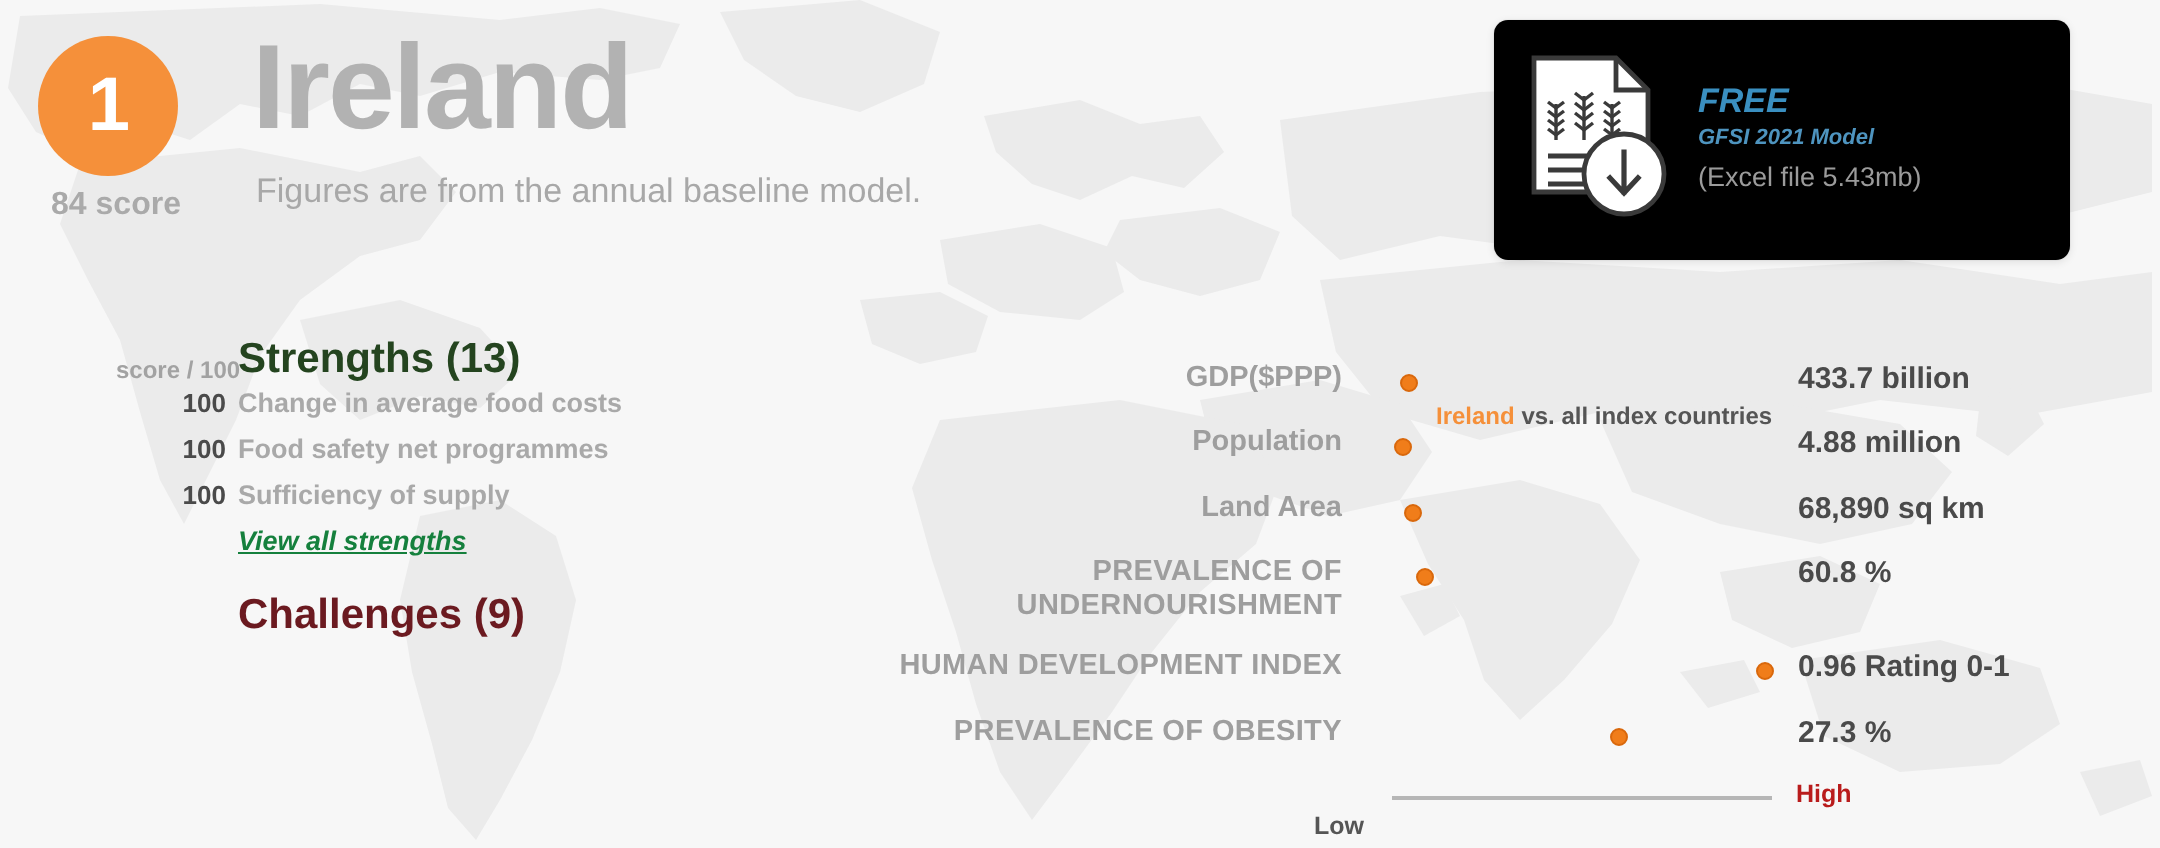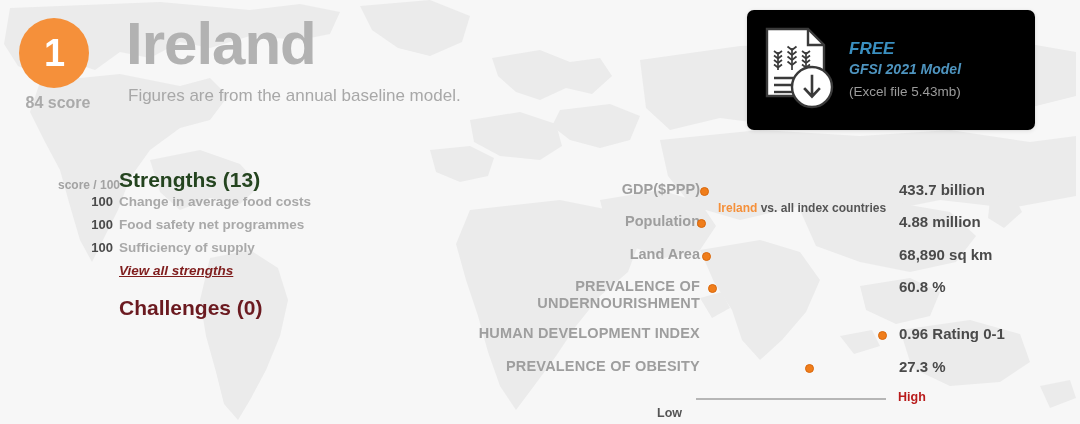--- a/index.html
+++ b/index.html
@@ -81,21 +81,21 @@
     font-size: 13px; font-weight: bold; color: #4a4a4a;
   }
   .strength-row .nm {
     position: absolute; left: 71px;
     font-size: 13.5px; font-weight: bold; color: #a9a9a9;
     white-space: nowrap;
   }
   #view-all {
     position: absolute; left: 71px; top: 95px;
     font-size: 13.5px; font-weight: bold; font-style: italic;
-    color: #7f1d1d; text-decoration: underline;
+    color: #15803d; text-decoration: underline;
     white-space: nowrap; cursor: pointer;
   }
   #challenges-heading {
     position: absolute; left: 71px; top: 128px;
     font-size: 21px; font-weight: bold; color: #6b1a20;
     white-space: nowrap;
   }
 
   
   #download-card {
@@ -110,40 +110,40 @@
   #card-text { margin-left: 12px; }
   #card-free {
     font-size: 17px; font-weight: bold; font-style: italic;
     color: #3a8fc0; line-height: 1.12;
   }
   #card-dl {
     font-size: 18px; font-weight: bold; font-style: italic;
     color: #3a8fc0; line-height: 1.15; white-space: nowrap;
   }
   #card-model {
-    font-size: 14px; font-weight: bold; font-style: italic;
+    font-size: 11px; font-weight: bold; font-style: italic;
     color: #4e94bf; line-height: 1.5; margin-top: 1px;
   }
   #card-size {
     font-size: 13.5px; color: #9b9b9b; line-height: 1.45; margin-top: 2px;
   }
 
   
   #metrics-panel { position: absolute; left: 0; top: 0; z-index: 3; }
   #vs-header {
     position: absolute; left: 718px; top: 153px;
     font-size: 12px; font-weight: bold; color: #555555;
     white-space: nowrap;
     margin-top: 48px;
   }
   #vs-header .hl { color: #f5903a; }
 
   .metric-row { position: absolute; left: 0; width: 1080px; height: 30px; }
   .metric-row .lbl {
-    position: absolute; left: 433px; width: 267px;
+    position: absolute; left: 404px; width: 267px;
     text-align: right;
     font-size: 14.5px; font-weight: bold; color: #9e9e9e;
     line-height: 17px;
   }
   .metric-row .lbl.upper { letter-spacing: 0.2px; }
   .metric-row .val {
     position: absolute; left: 899px;
     font-size: 15px; font-weight: bold; color: #4a4a4a;
     white-space: nowrap;
   }
@@ -230,21 +230,21 @@
     <div class="strength-row" style="top:49px">
       <span class="sc">100</span>
       <span class="nm">Food safety net programmes</span>
     </div>
     <div class="strength-row" style="top:72px">
       <span class="sc">100</span>
       <span class="nm">Sufficiency of supply</span>
     </div>
 
     <div id="view-all">View all strengths</div>
-    <div id="challenges-heading">Challenges (0)</div>
+    <div id="challenges-heading">Challenges (9)</div>
   </div>
 
   <div id="download-card">
     <span id="doc-icon">
       <svg width="76" height="84" viewBox="0 0 76 84" fill="none">
         <path d="M6 3 H47 L63 19 V70 H6 Z" stroke="#3a3a3a" stroke-width="2.4" fill="#ffffff"></path>
         <path d="M47 3 V19 H63" stroke="#3a3a3a" stroke-width="2.4" fill="none"></path>
 
         <g stroke="#3a3a3a" stroke-width="1.7" fill="none">
           <path d="M17 26 V44"></path>

